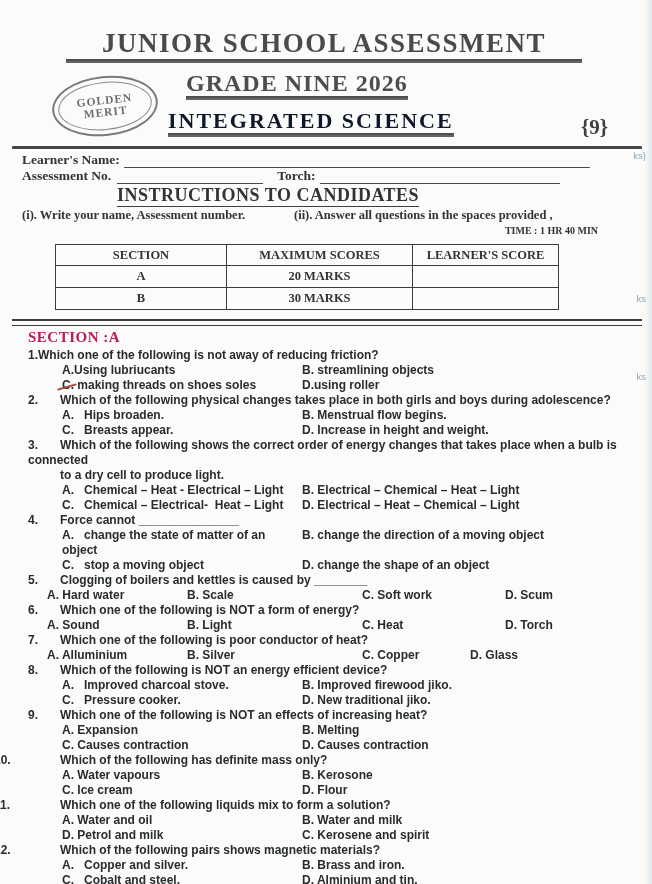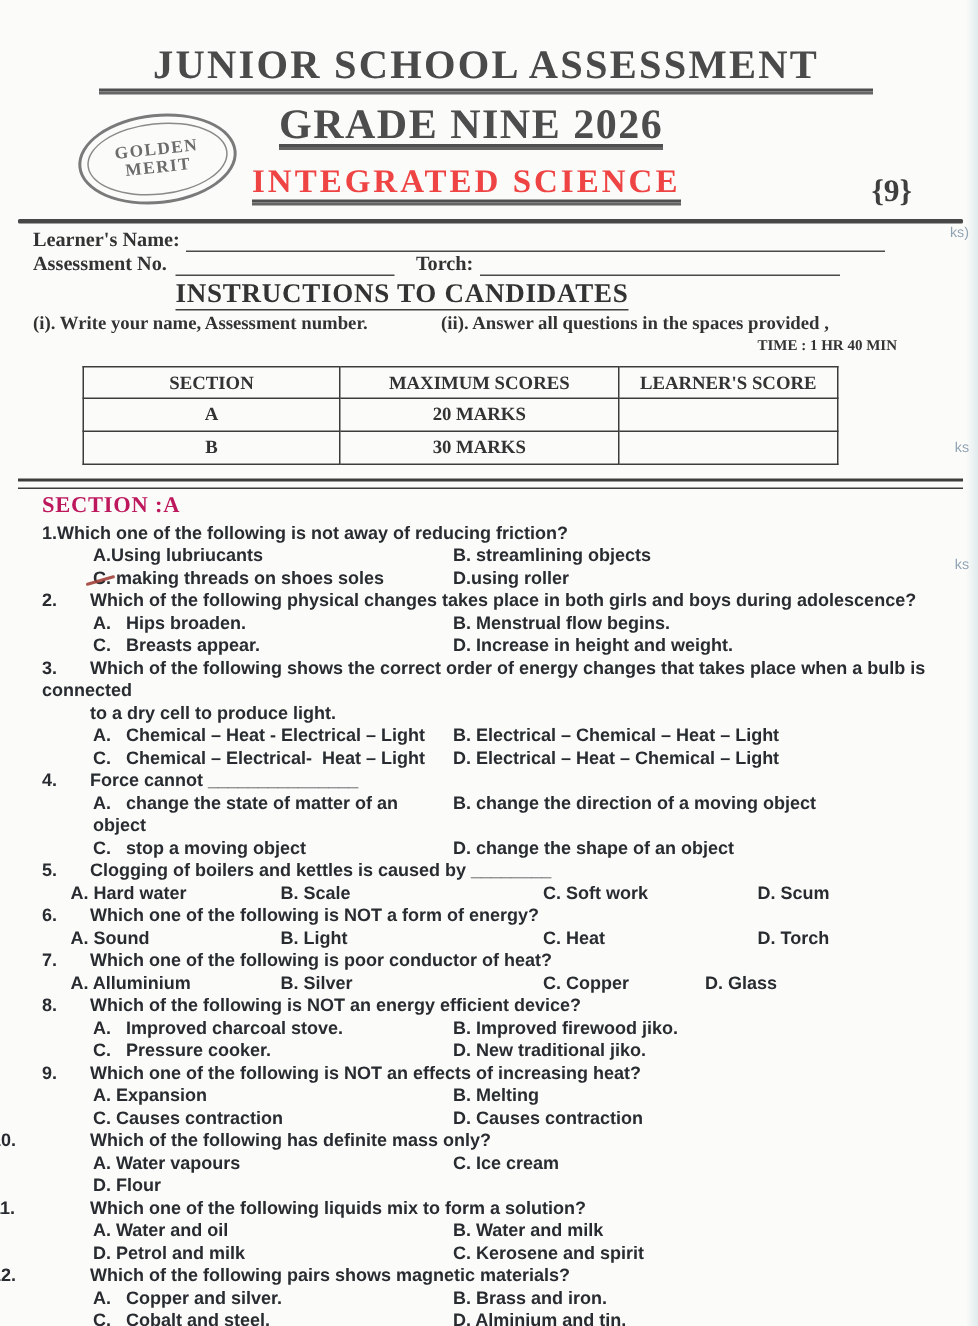--- a/index.html
+++ b/index.html
@@ -14,25 +14,25 @@
   .stamp-outer{width:100%;height:100%;border:2px solid #7a7a7a;border-radius:50%;
     display:flex;align-items:center;justify-content:center;box-sizing:border-box;}
   .stamp-inner{width:92%;height:86%;border:1.4px solid #8a8a8a;border-radius:50%;
     display:flex;flex-direction:column;align-items:center;justify-content:center;box-sizing:border-box;}
   .stamp-inner span{font-weight:bold;font-size:11.5px;letter-spacing:1px;color:#6c6c6c;line-height:12.5px;}
   .hdr{padding-top:28px;}
   .dblu{border-bottom:2.2px solid #4f4f4f;padding-bottom:1px;position:relative;}
   .dblu::after{content:"";position:absolute;left:0;right:0;bottom:-3.6px;height:1.5px;background:#656565;}
   h1.title{margin:0 70px 0 66px;text-align:center;font-size:27px;line-height:30px;
     letter-spacing:1.5px;color:#4a4a4a;font-weight:bold;}
-  .grade-title{width:max-content;margin:11px 0 0 186px;font-size:28px;line-height:23px;
+  .grade-title{width:max-content;margin:11px 0 0 186px;font-size:24px;line-height:23px;
     letter-spacing:1px;color:#4d4d4d;font-weight:bold;}
   .subject-row{position:relative;}
   .subject-title{width:max-content;margin:11px 0 0 168px;font-size:22px;line-height:23px;
-    letter-spacing:2px;color:#ef4444;font-weight:bold;}
+    letter-spacing:2px;color:#0f172a;font-weight:bold;}
   .paper-code{position:absolute;right:44px;top:6px;font-size:21px;font-weight:bold;color:#3f3f3f;}
   .rule-thick{margin:11px 10px 0 12px;height:3px;background:#474747;border-radius:1px;}
   
   .form{padding:3px 0 0 22px;font-weight:bold;font-size:13.5px;color:#333;}
   .frow{display:flex;align-items:flex-end;line-height:16px;height:16px;}
   .fill{display:inline-block;border-bottom:1.6px solid #4a4a4a;height:13px;}
   .f1 .fill{flex:1;margin:0 62px 0 4px;}
   .f2 .fill-a{width:146px;margin-left:6px;}
   .f2 .date-lab{margin-left:14px;}
   .f2 .fill-b{flex:1;margin:0 92px 0 4px;}
@@ -228,20 +228,21 @@
         <span class="opt">B. Melting</span>
         <span class="opt">C. Causes contraction</span>
         <span class="opt">D. Causes contraction</span>
       </div>
     </div>
 
     <div class="q">
       <div><span class="q-num clip">10.</span><span>Which of the following has definite mass only?</span></div>
       <div class="opts2">
         <span class="opt">A. Water vapours</span>
+        <span class="opt">B. Kerosone</span>
         <span class="opt">C. Ice cream</span>
         <span class="opt">D. Flour</span>
       </div>
     </div>
 
     <div class="q">
       <div><span class="q-num clip">11.</span><span>Which one of the following liquids mix to form a solution?</span></div>
       <div class="opts2">
         <span class="opt">A. Water and oil</span>
         <span class="opt">B. Water and milk</span>

